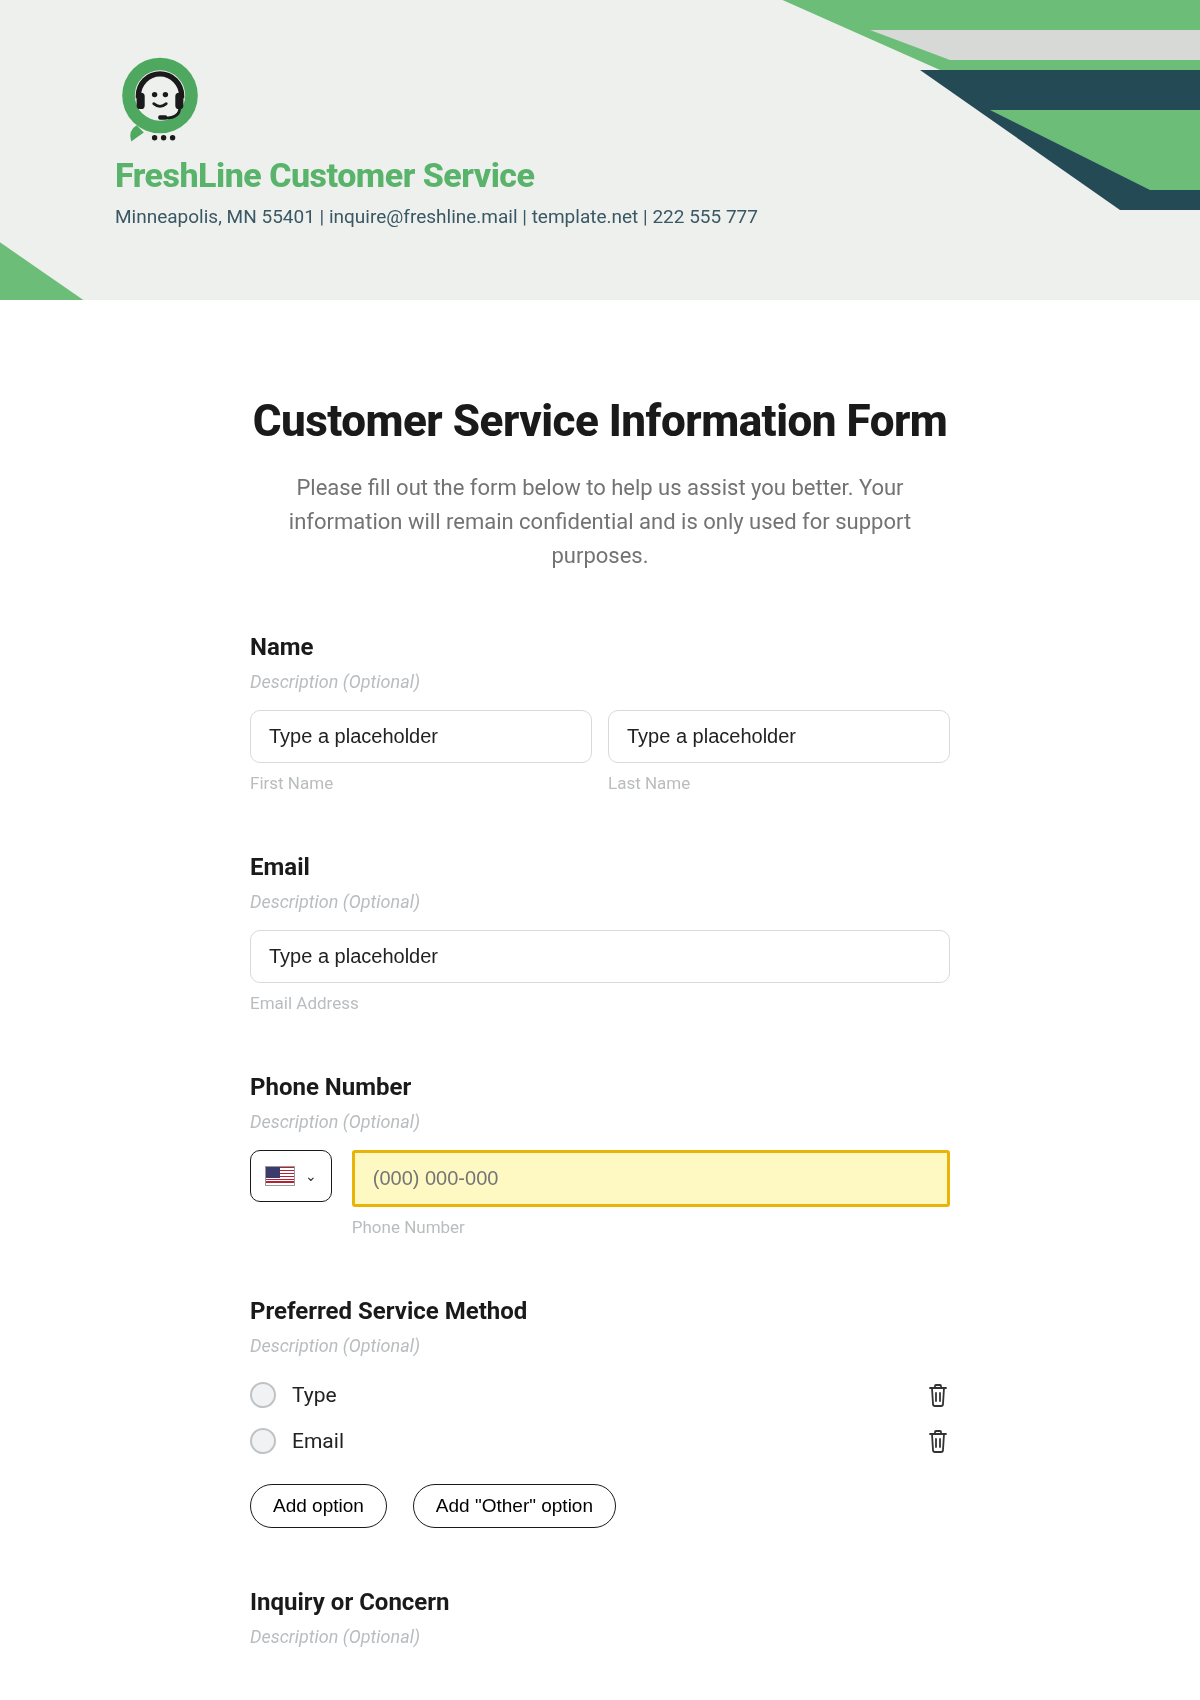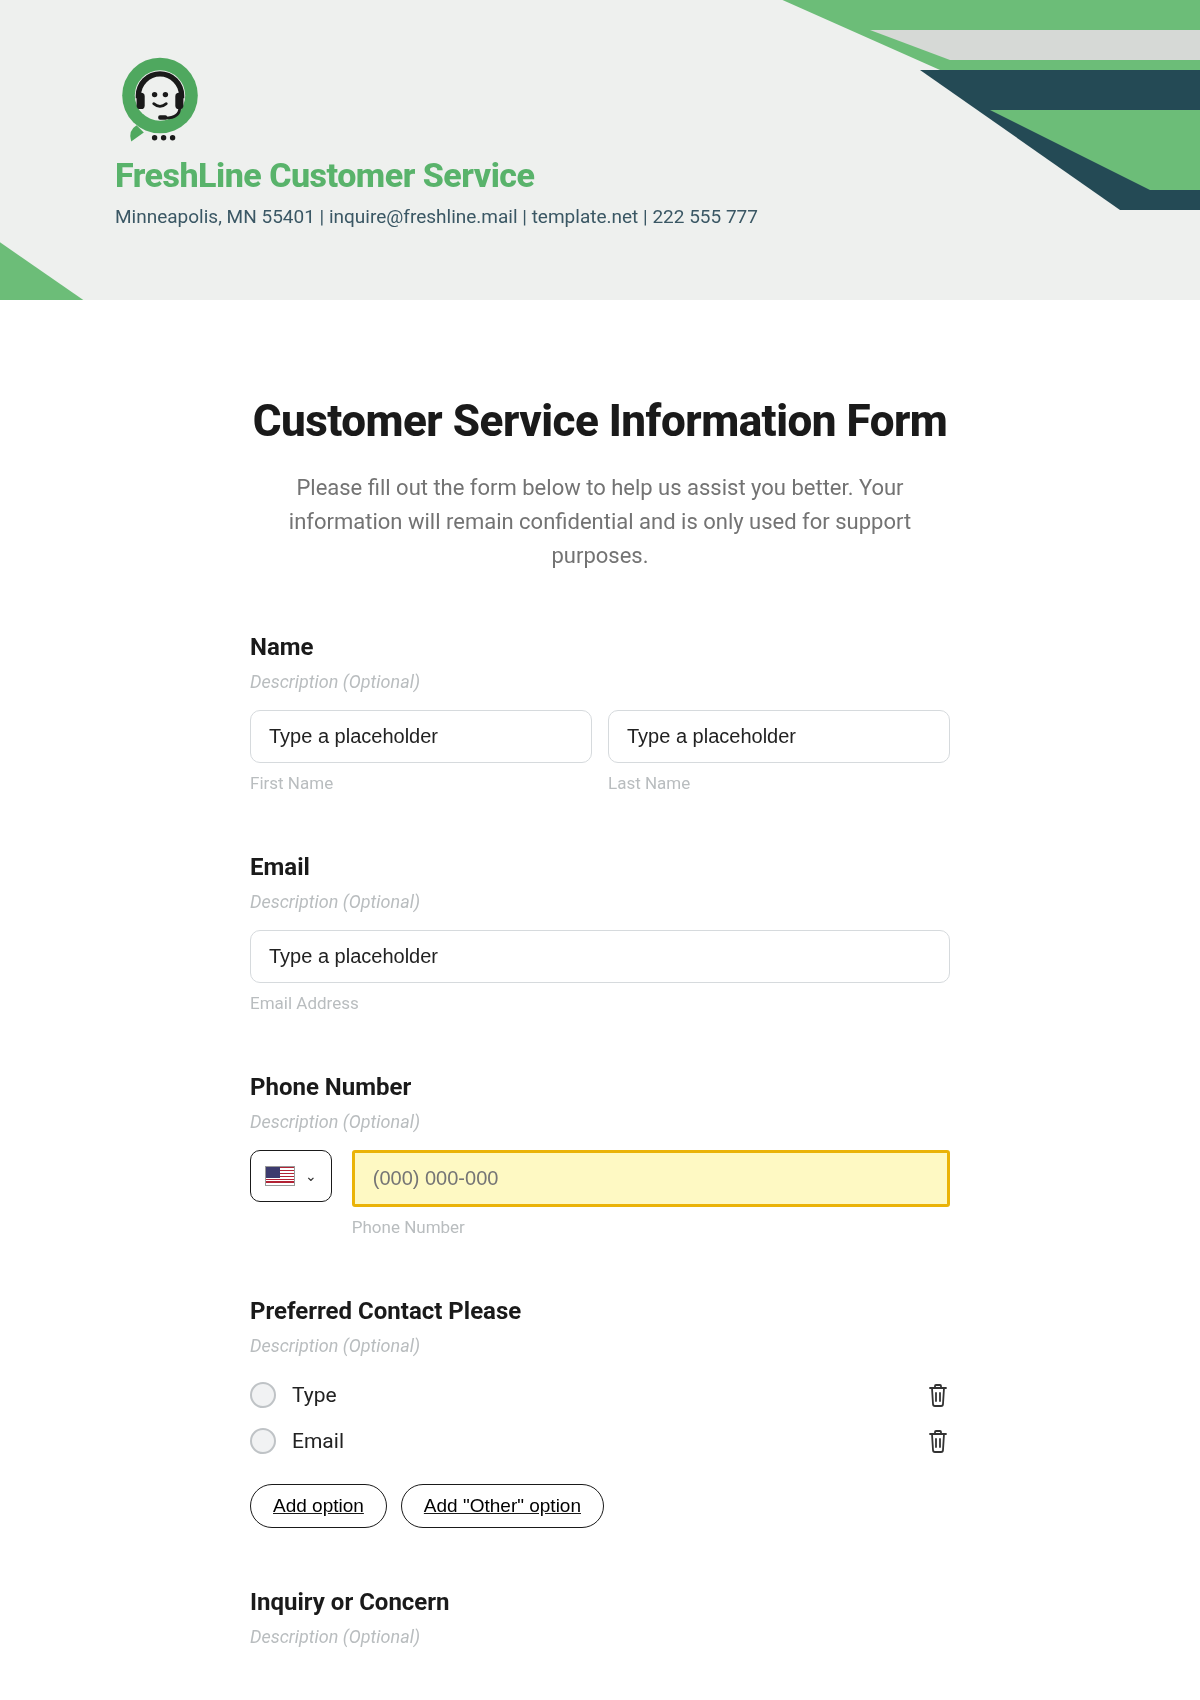--- a/index.html
+++ b/index.html
@@ -141,21 +141,21 @@
     width: 26px; height: 26px;
     border-radius: 50%;
     border: 2px solid #bfc3c6;
     background: #f1f2f3;
   }
   .option-label { font-size: 21px; color: #222; }
   .trash {
     width: 24px; height: 26px;
     cursor: pointer;
   }
-  .btn-row { display: flex; gap: 14px; margin-top: 20px; text-decoration: underline; }
+  .btn-row { display: flex; gap: 26px; margin-top: 20px; }
   .pill-btn {
     border: 1.5px solid #1a1a1a;
     background: #fff;
     border-radius: 999px;
     padding: 10px 22px;
     font-size: 19px;
     cursor: pointer;
   }
 </style>
 </head>
@@ -234,21 +234,21 @@
         <span class="chev">⌄</span>
       </button>
       <div class="phone-field">
         <input class="phone-input" placeholder="(000) 000-000" style="">
         <div class="sublabel">Phone Number</div>
       </div>
     </div>
   </div>
 
   <div class="section">
-    <div class="section-label">Preferred Contact Please</div>
+    <div class="section-label">Preferred Service Method</div>
     <div class="section-desc">Description (Optional)</div>
     <div class="options">
       <div class="option-row">
         <div class="option-left">
           <span class="radio"></span>
           <span class="option-label">Type</span>
         </div>
         <svg class="trash" viewBox="0 0 24 26">
           <path d="M4 6 h16 M9 6 V4 a1 1 0 0 1 1 -1 h4 a1 1 0 0 1 1 1 V6 M6 6 l1 16 a2 2 0 0 0 2 2 h6 a2 2 0 0 0 2 -2 l1 -16 M10 11 v8 M14 11 v8" stroke="#333" stroke-width="1.8" fill="none" stroke-linecap="round"></path>
         </svg>

